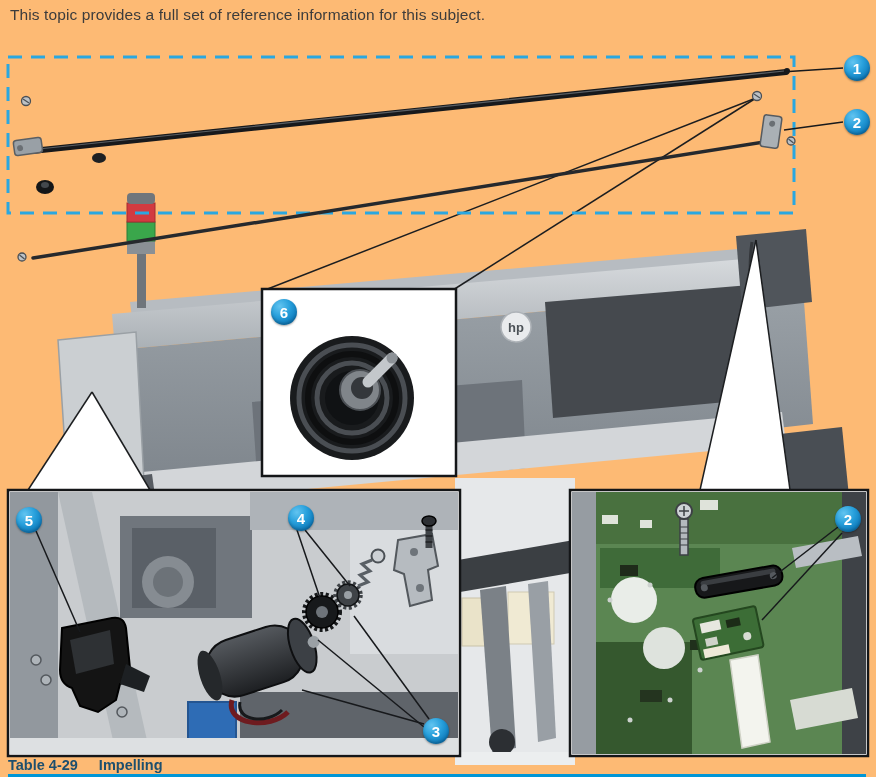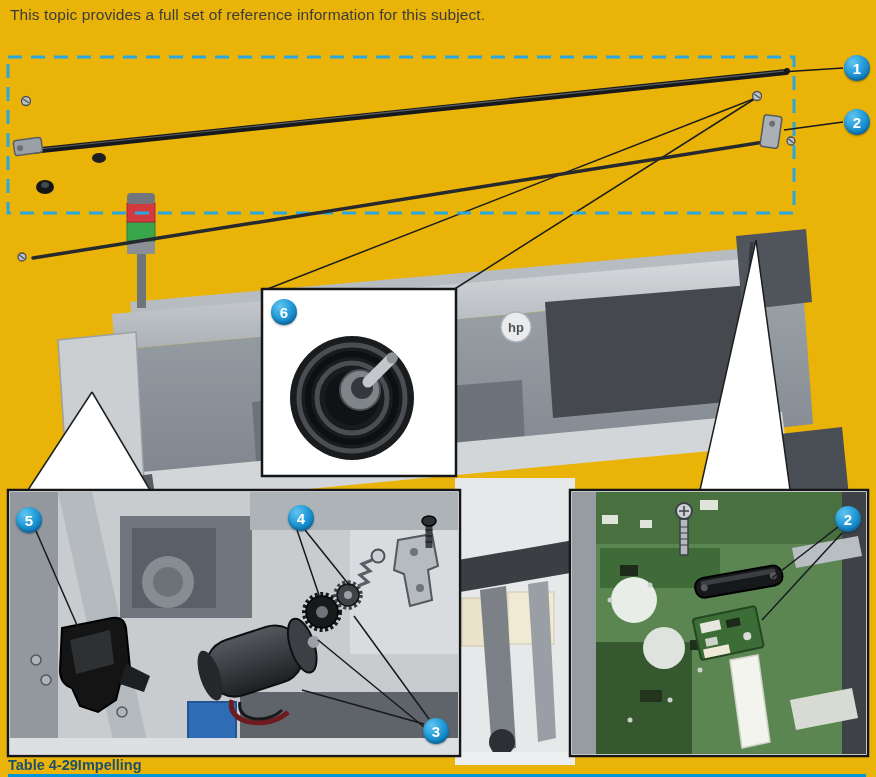--- a/index.html
+++ b/index.html
@@ -1,35 +1,35 @@
 <!DOCTYPE html>
 <html><head>
 <meta charset="utf-8">
 <style>
   *{box-sizing:border-box;margin:0;padding:0}
   html,body{width:876px;height:777px;background:#ffffff;overflow:hidden}
-  #page{position:relative;width:876px;height:777px;background:#eab308;
+  #page{position:relative;width:876px;height:777px;background:#fdba74;
         font-family:"Liberation Sans",sans-serif;overflow:hidden}
   #intro{position:absolute;left:10px;top:6px;font-size:15.5px;color:#3c3c3c;letter-spacing:.1px}
   #diagram{position:absolute;left:0;top:0}
   .callout{position:absolute;width:26px;height:26px;border-radius:50%;
     display:flex;align-items:center;justify-content:center;
     color:#fff;font-size:15px;font-weight:bold;
     background:radial-gradient(circle at 34% 28%,#62c4f0 0%,#28a0dc 40%,#0c77b8 78%,#0a6aa6 100%);
     box-shadow:0 1px 2px rgba(0,0,0,.35), inset 0 -2px 3px rgba(0,0,0,.22)}
   #callout-1{left:844px;top:55px}
   #callout-2-top{left:844px;top:109px}
   #callout-6{left:271px;top:299px}
   #callout-5{left:16px;top:507px}
   #callout-4{left:288px;top:505px}
   #callout-3{left:423px;top:718px}
   #callout-2-bottom{left:835px;top:506px}
   #caption{position:absolute;left:8px;top:757px;font-size:14.5px;color:#1d4f6e}
   #caption span{font-weight:700}
-  #caption .cap-label{margin-right:0}
+  #caption .cap-label{margin-right:21px}
   #table-rule{position:absolute;left:8px;top:774px;width:858px;height:3px;background:#0096d6}
 </style>
 </head>
 <body>
 
 <div id="page">
 
   <p id="intro">This topic provides a full set of reference information for this subject.</p>
 
   <svg id="diagram" width="876" height="777" viewBox="0 0 876 777" xmlns="http://www.w3.org/2000/svg">

